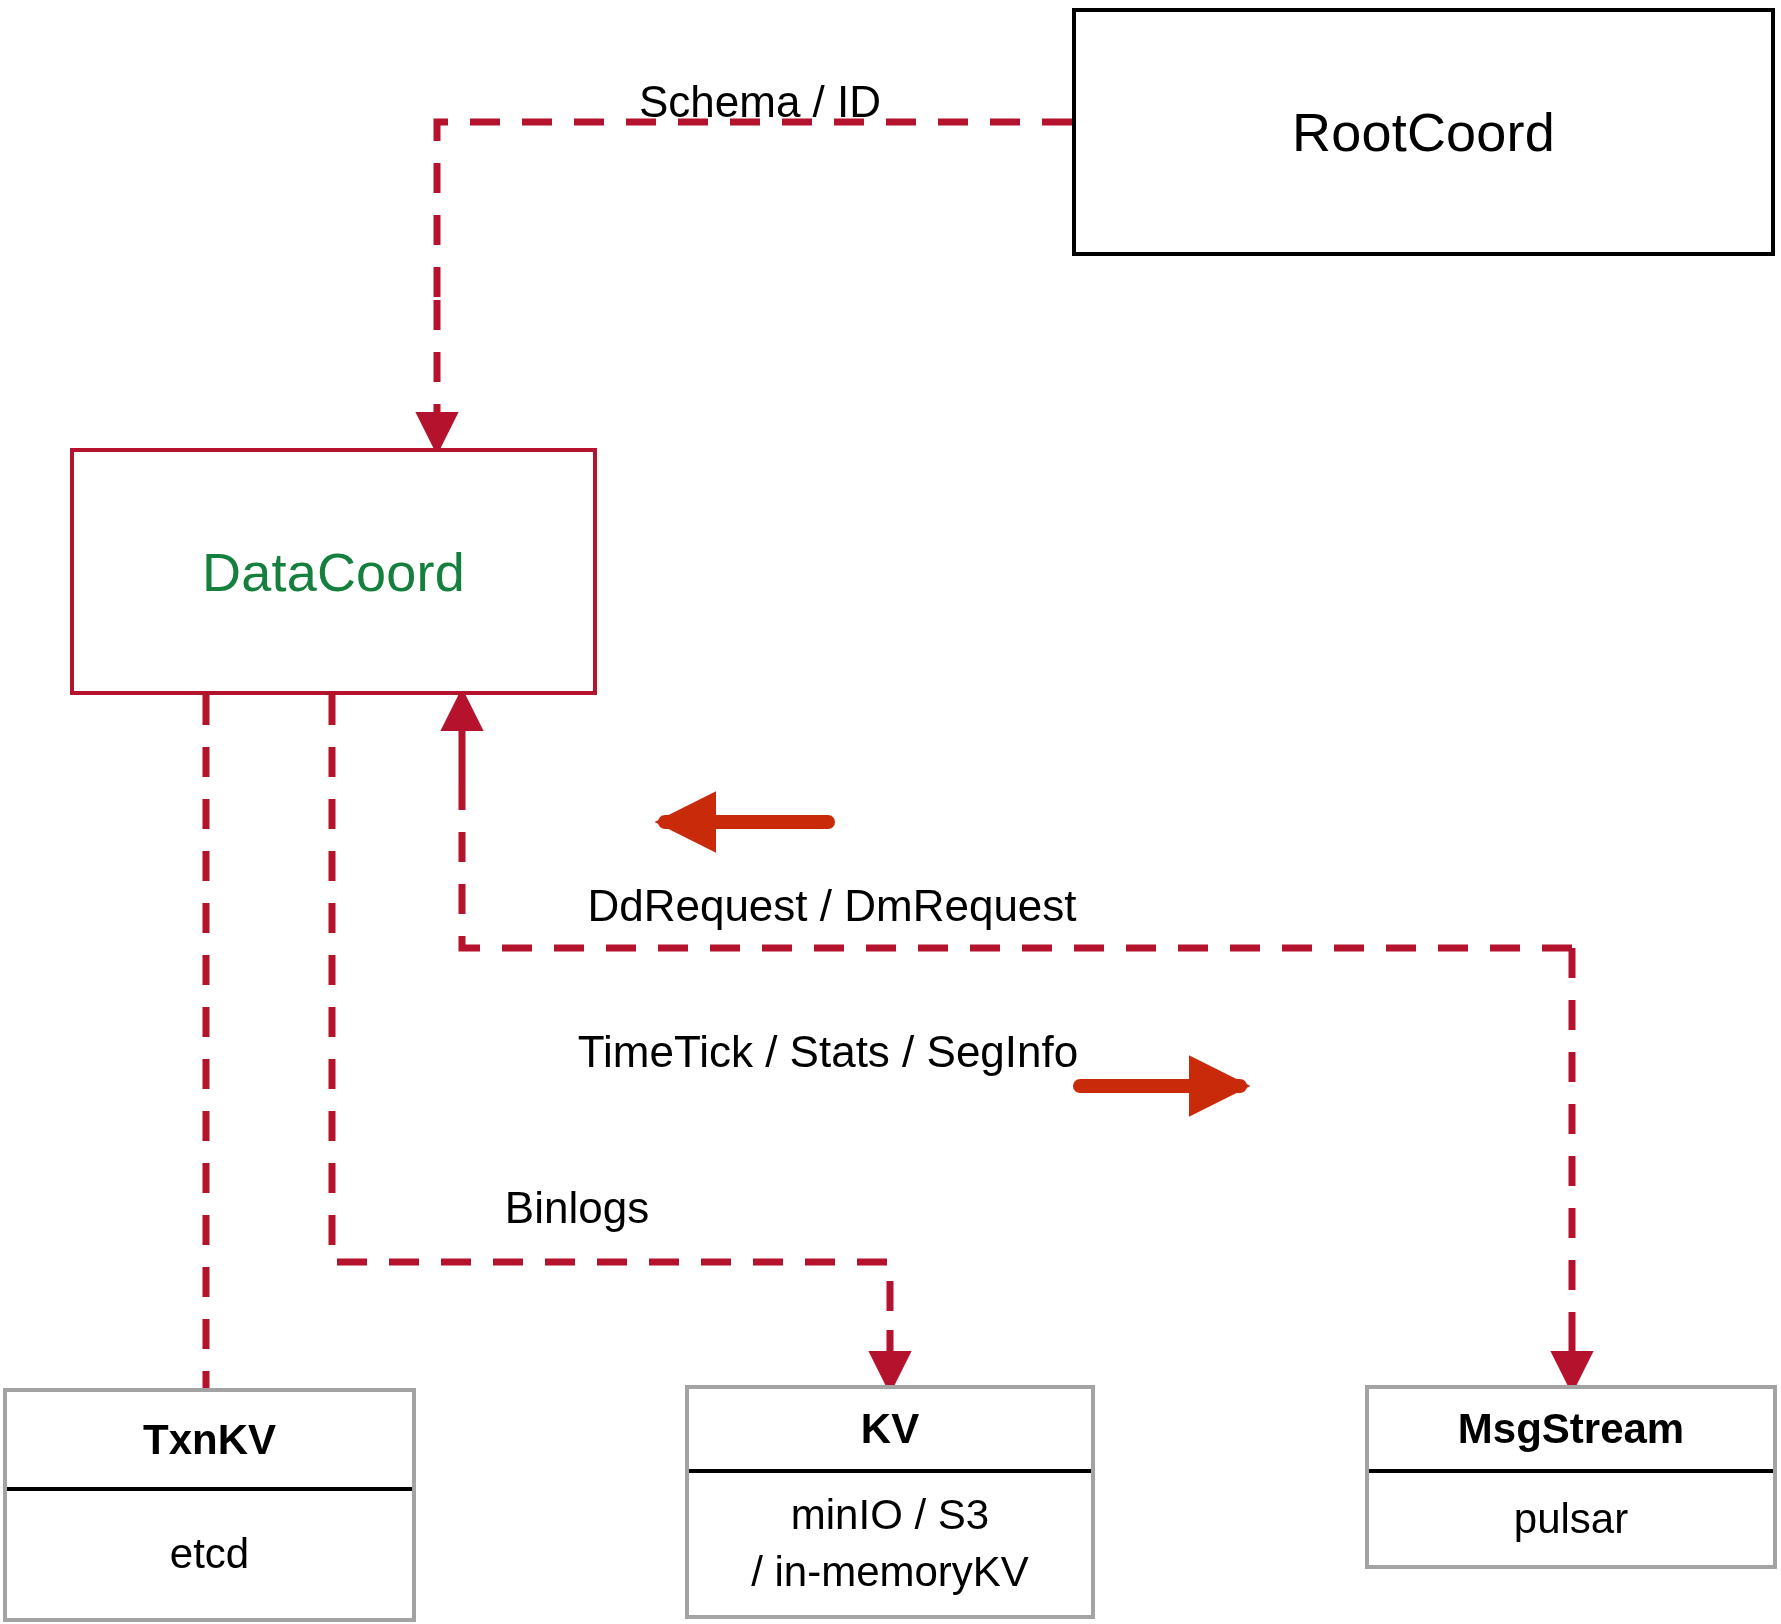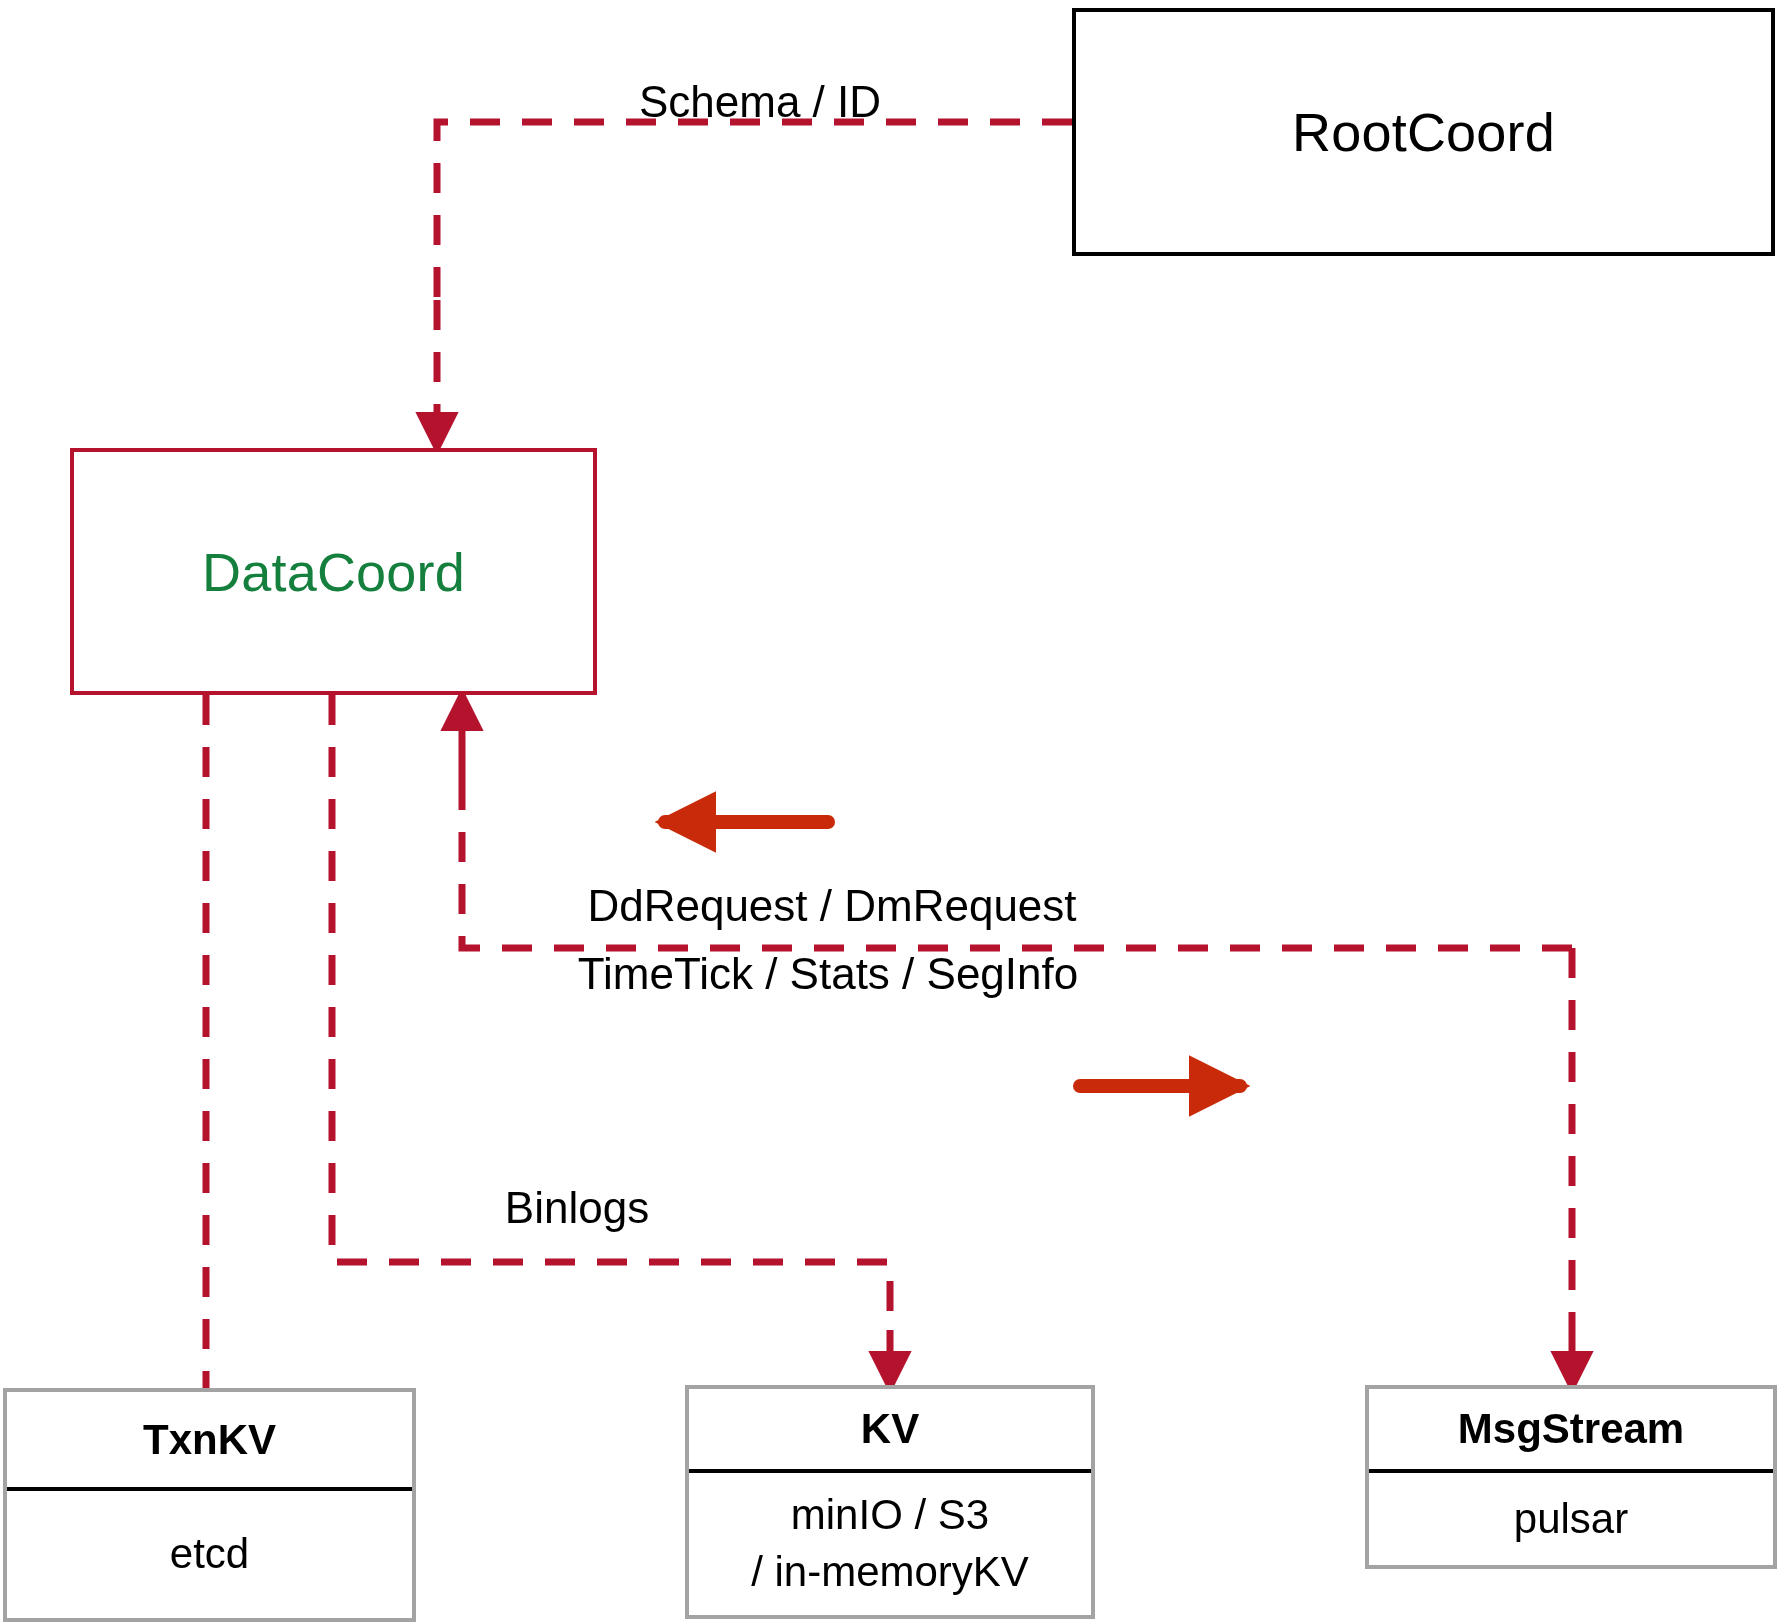--- a/index.html
+++ b/index.html
@@ -153,17 +153,17 @@
     </div>
     <div class="split-body">
       <span>pulsar</span>
     </div>
   </div>
 
   <div class="edge-label" style="left:760px; top:58px;margin-top:44px;">Schema / ID</div>
 
   <div class="edge-label" style="left:832px; top:906px;">DdRequest / DmRequest</div>
 
-  <div class="edge-label" style="left:828px; top:974px;">TimeTick / Stats / SegInfo</div>
+  <div class="edge-label" style="left:828px; top:1052px;">TimeTick / Stats / SegInfo</div>
 
   <div class="edge-label" style="left:577px; top:1208px;">Binlogs</div>
 
 </div>
 
 </body></html>

